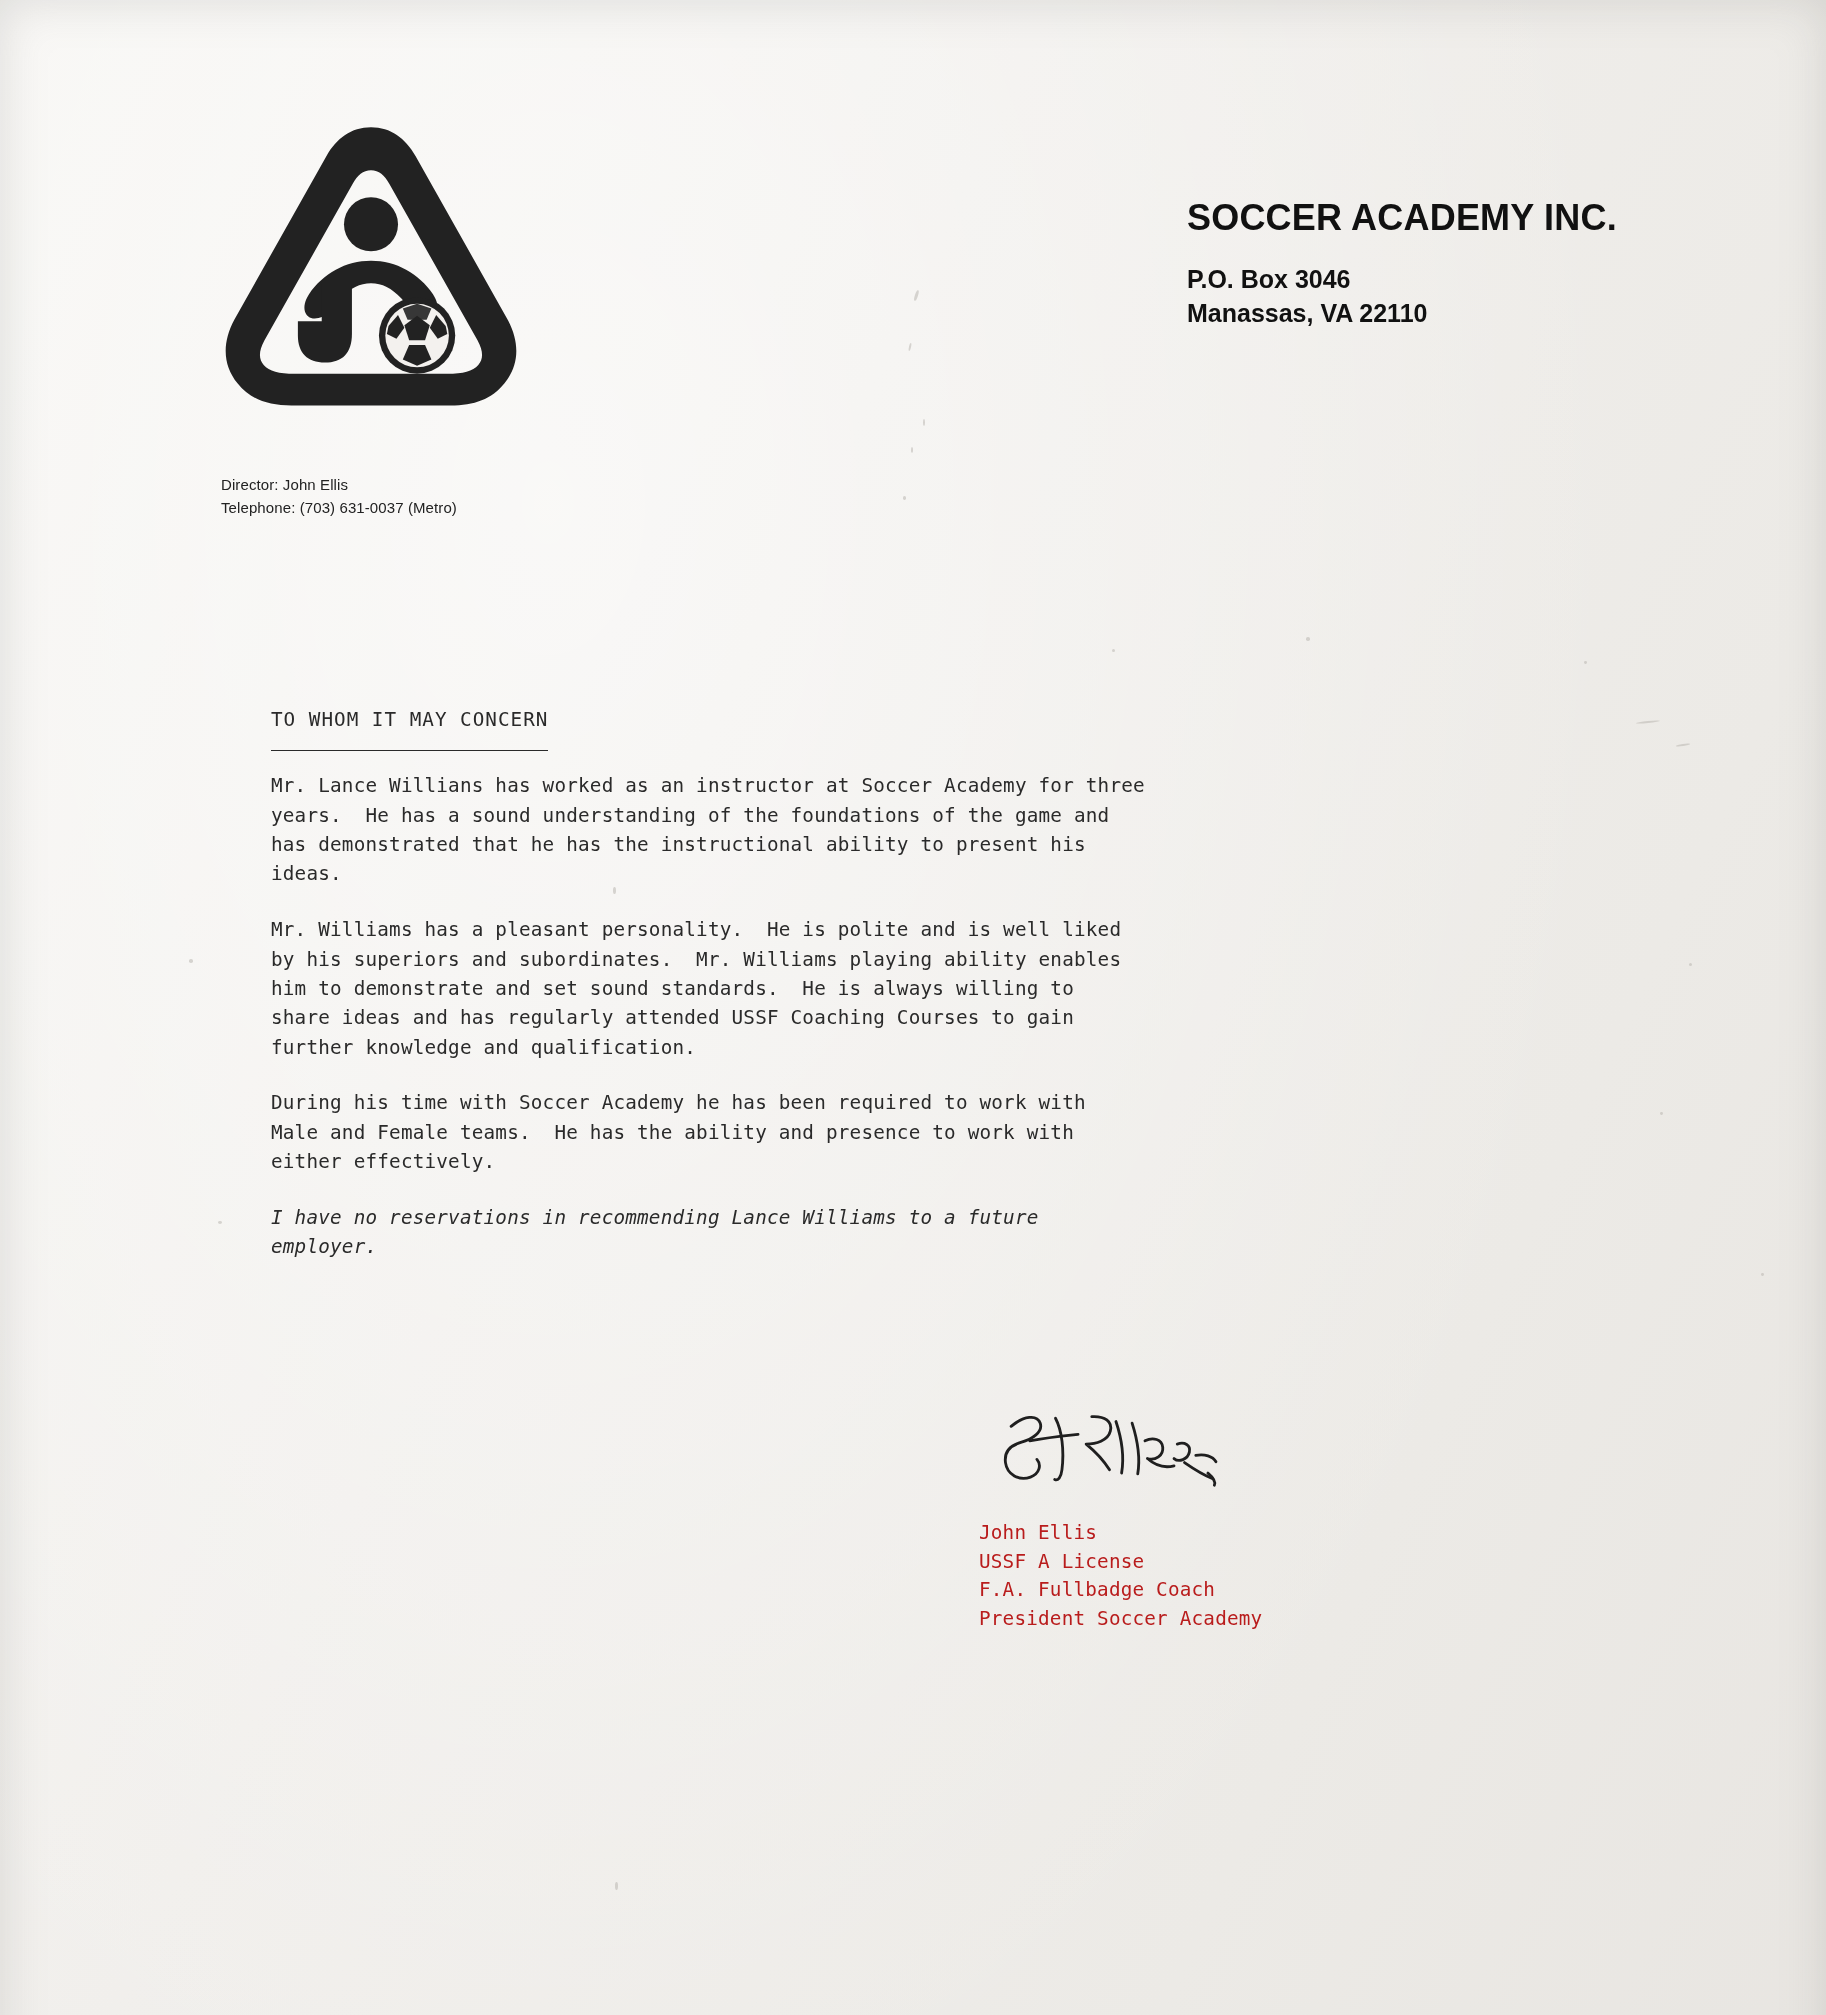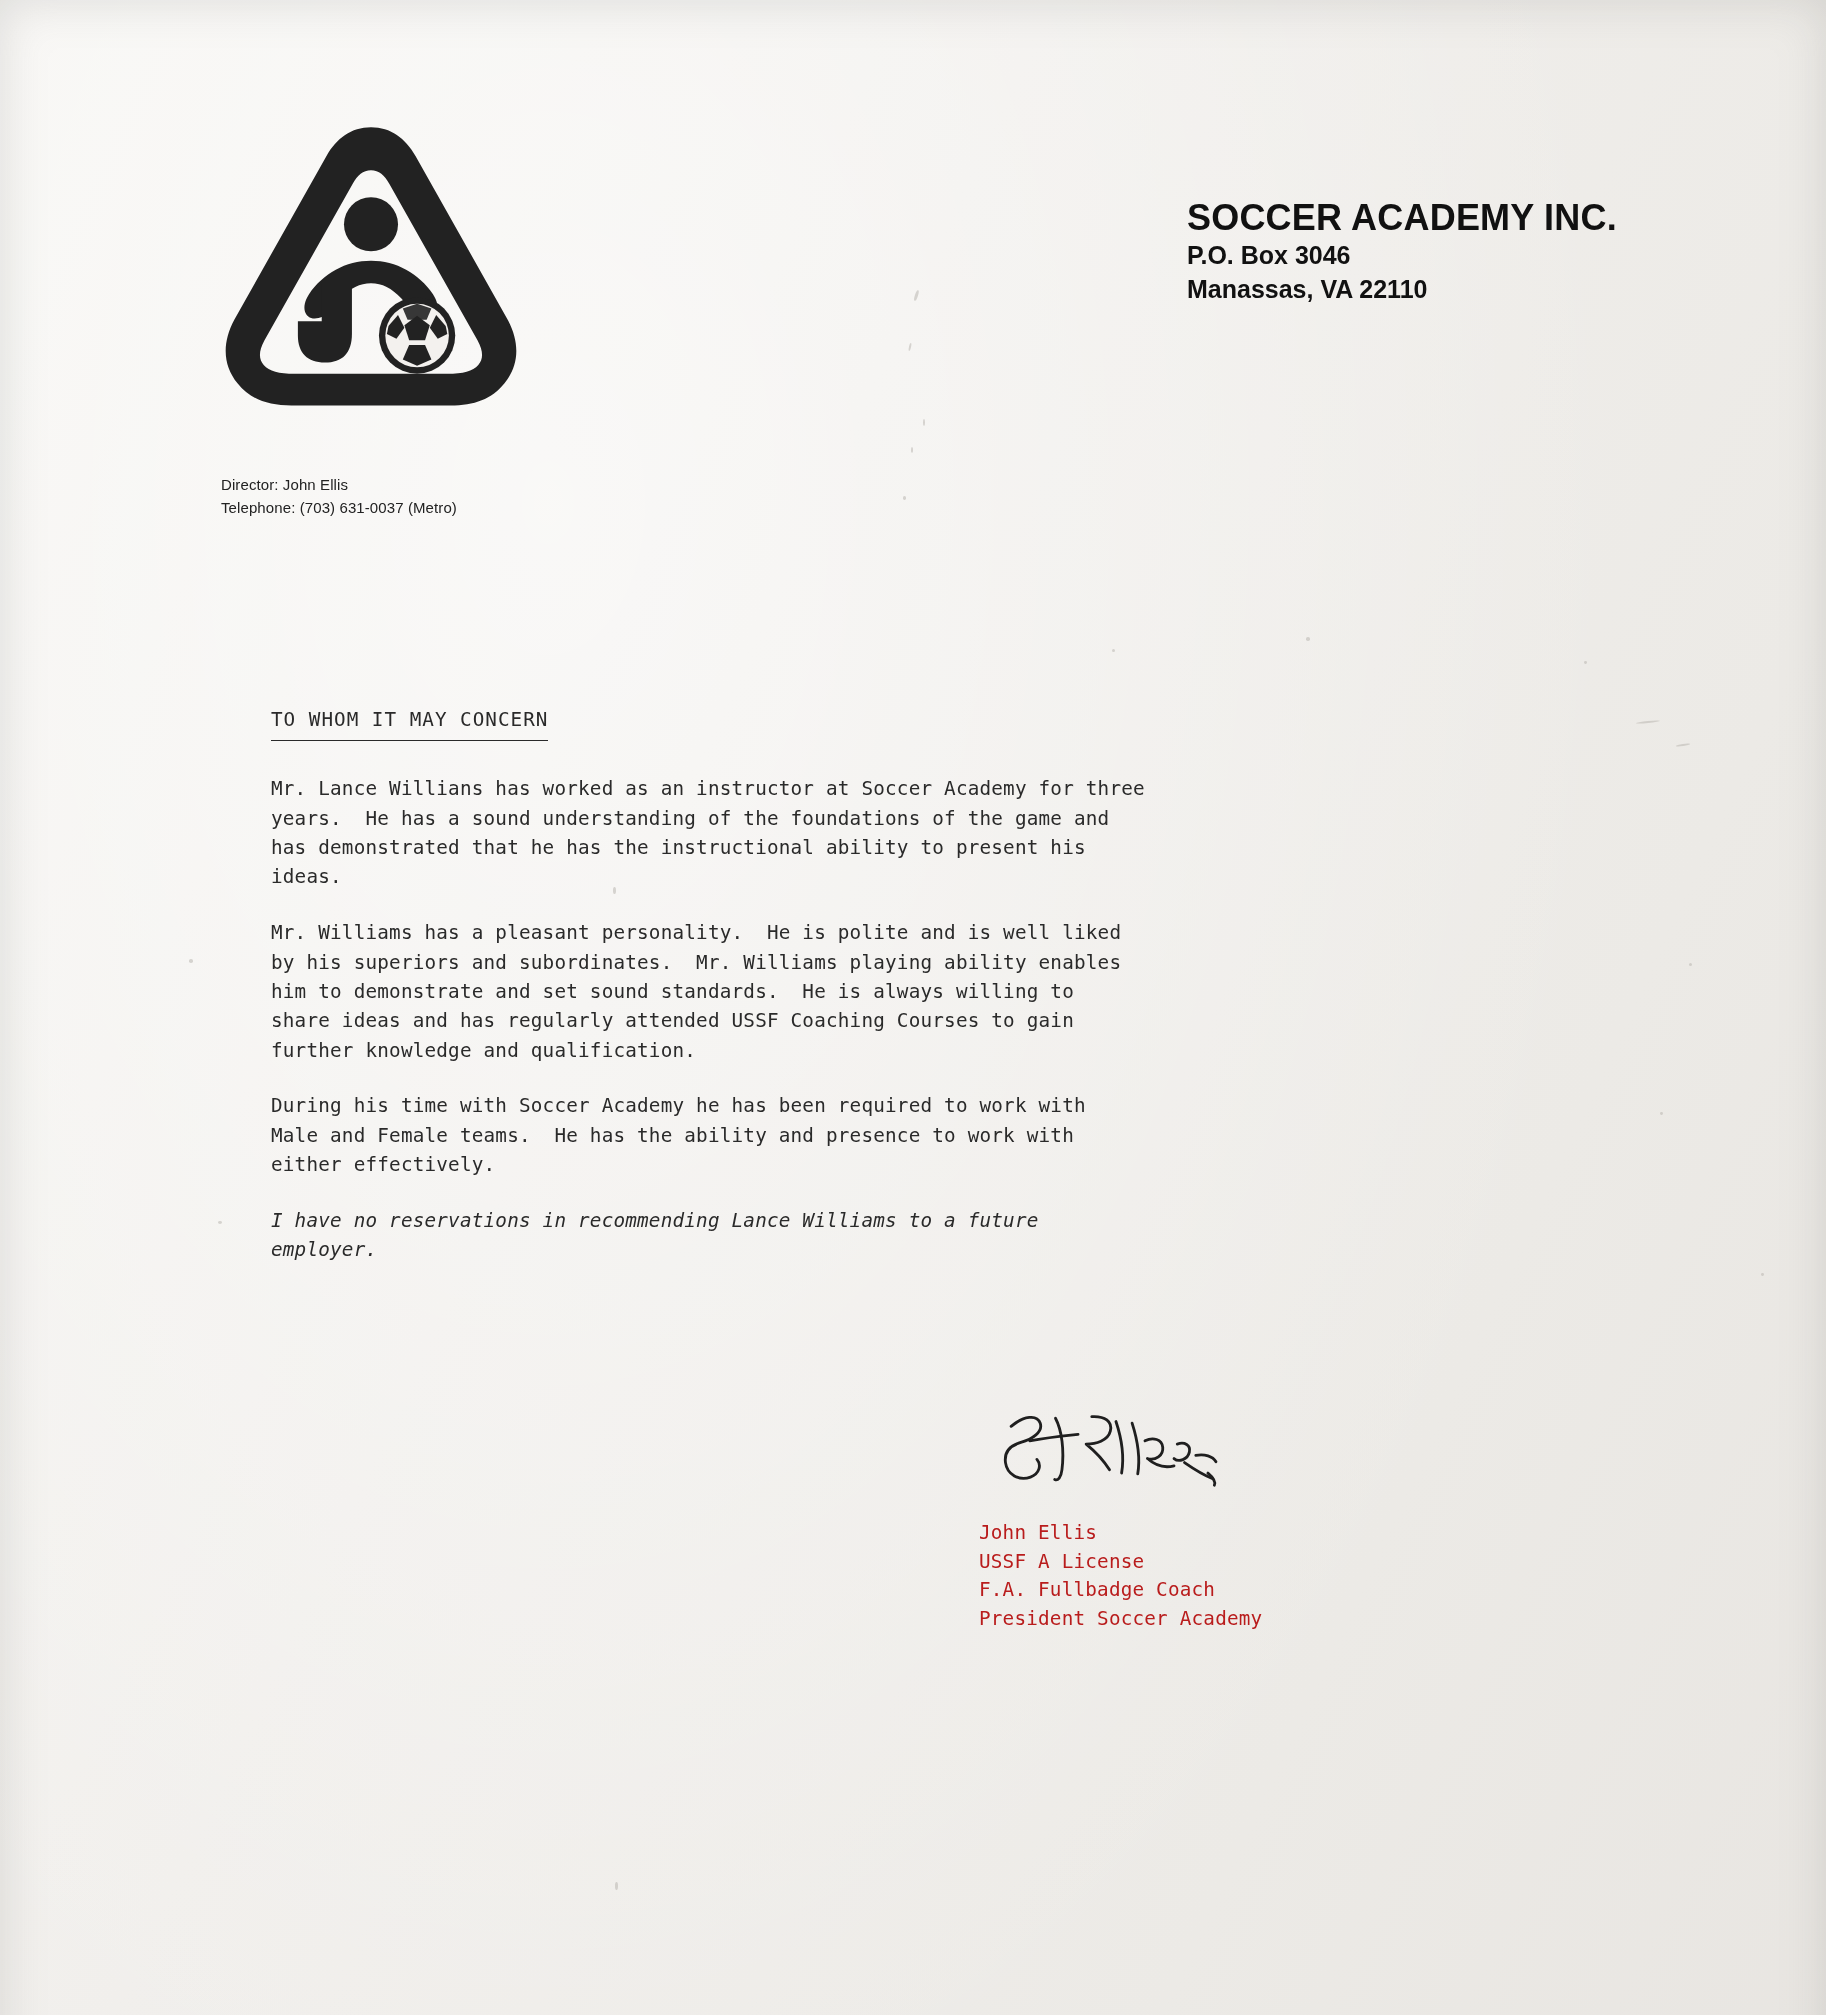--- a/index.html
+++ b/index.html
@@ -65,20 +65,21 @@
     top: 197px;
     color: #111;
   }
   .company-name {
     font-size: 36px;
     font-weight: bold;
     letter-spacing: 0.2px;
     white-space: nowrap;
   }
   .company-addr {
+    margin-top: 24px;
     font-size: 25px;
     font-weight: bold;
     line-height: 1.35;
     white-space: nowrap;
   }
 
   
   .letter {
     position: absolute;
     left: 271px;
@@ -86,22 +87,22 @@
     width: 1338px;
     font-family: "DejaVu Sans Mono", "Liberation Mono", monospace;
     font-size: 19.3px;
     line-height: 1.52;
     color: #2a2a2a;
     letter-spacing: 0.2px;
   }
   .salutation {
     display: inline-block;
     border-bottom: 1.2px solid #2a2a2a;
-    padding-bottom: 6px;
-    margin-bottom: 33px;
+    padding-bottom: 16px;
+    margin-bottom: 20px;
     letter-spacing: 1px;
   }
   .para { margin-bottom: 26.6px; white-space: pre-wrap; }
   .para:last-child { margin-bottom: 0; font-style: italic; }
 
   
   .signature {
     position: absolute;
     left: 995px;
     top: 1402px;

